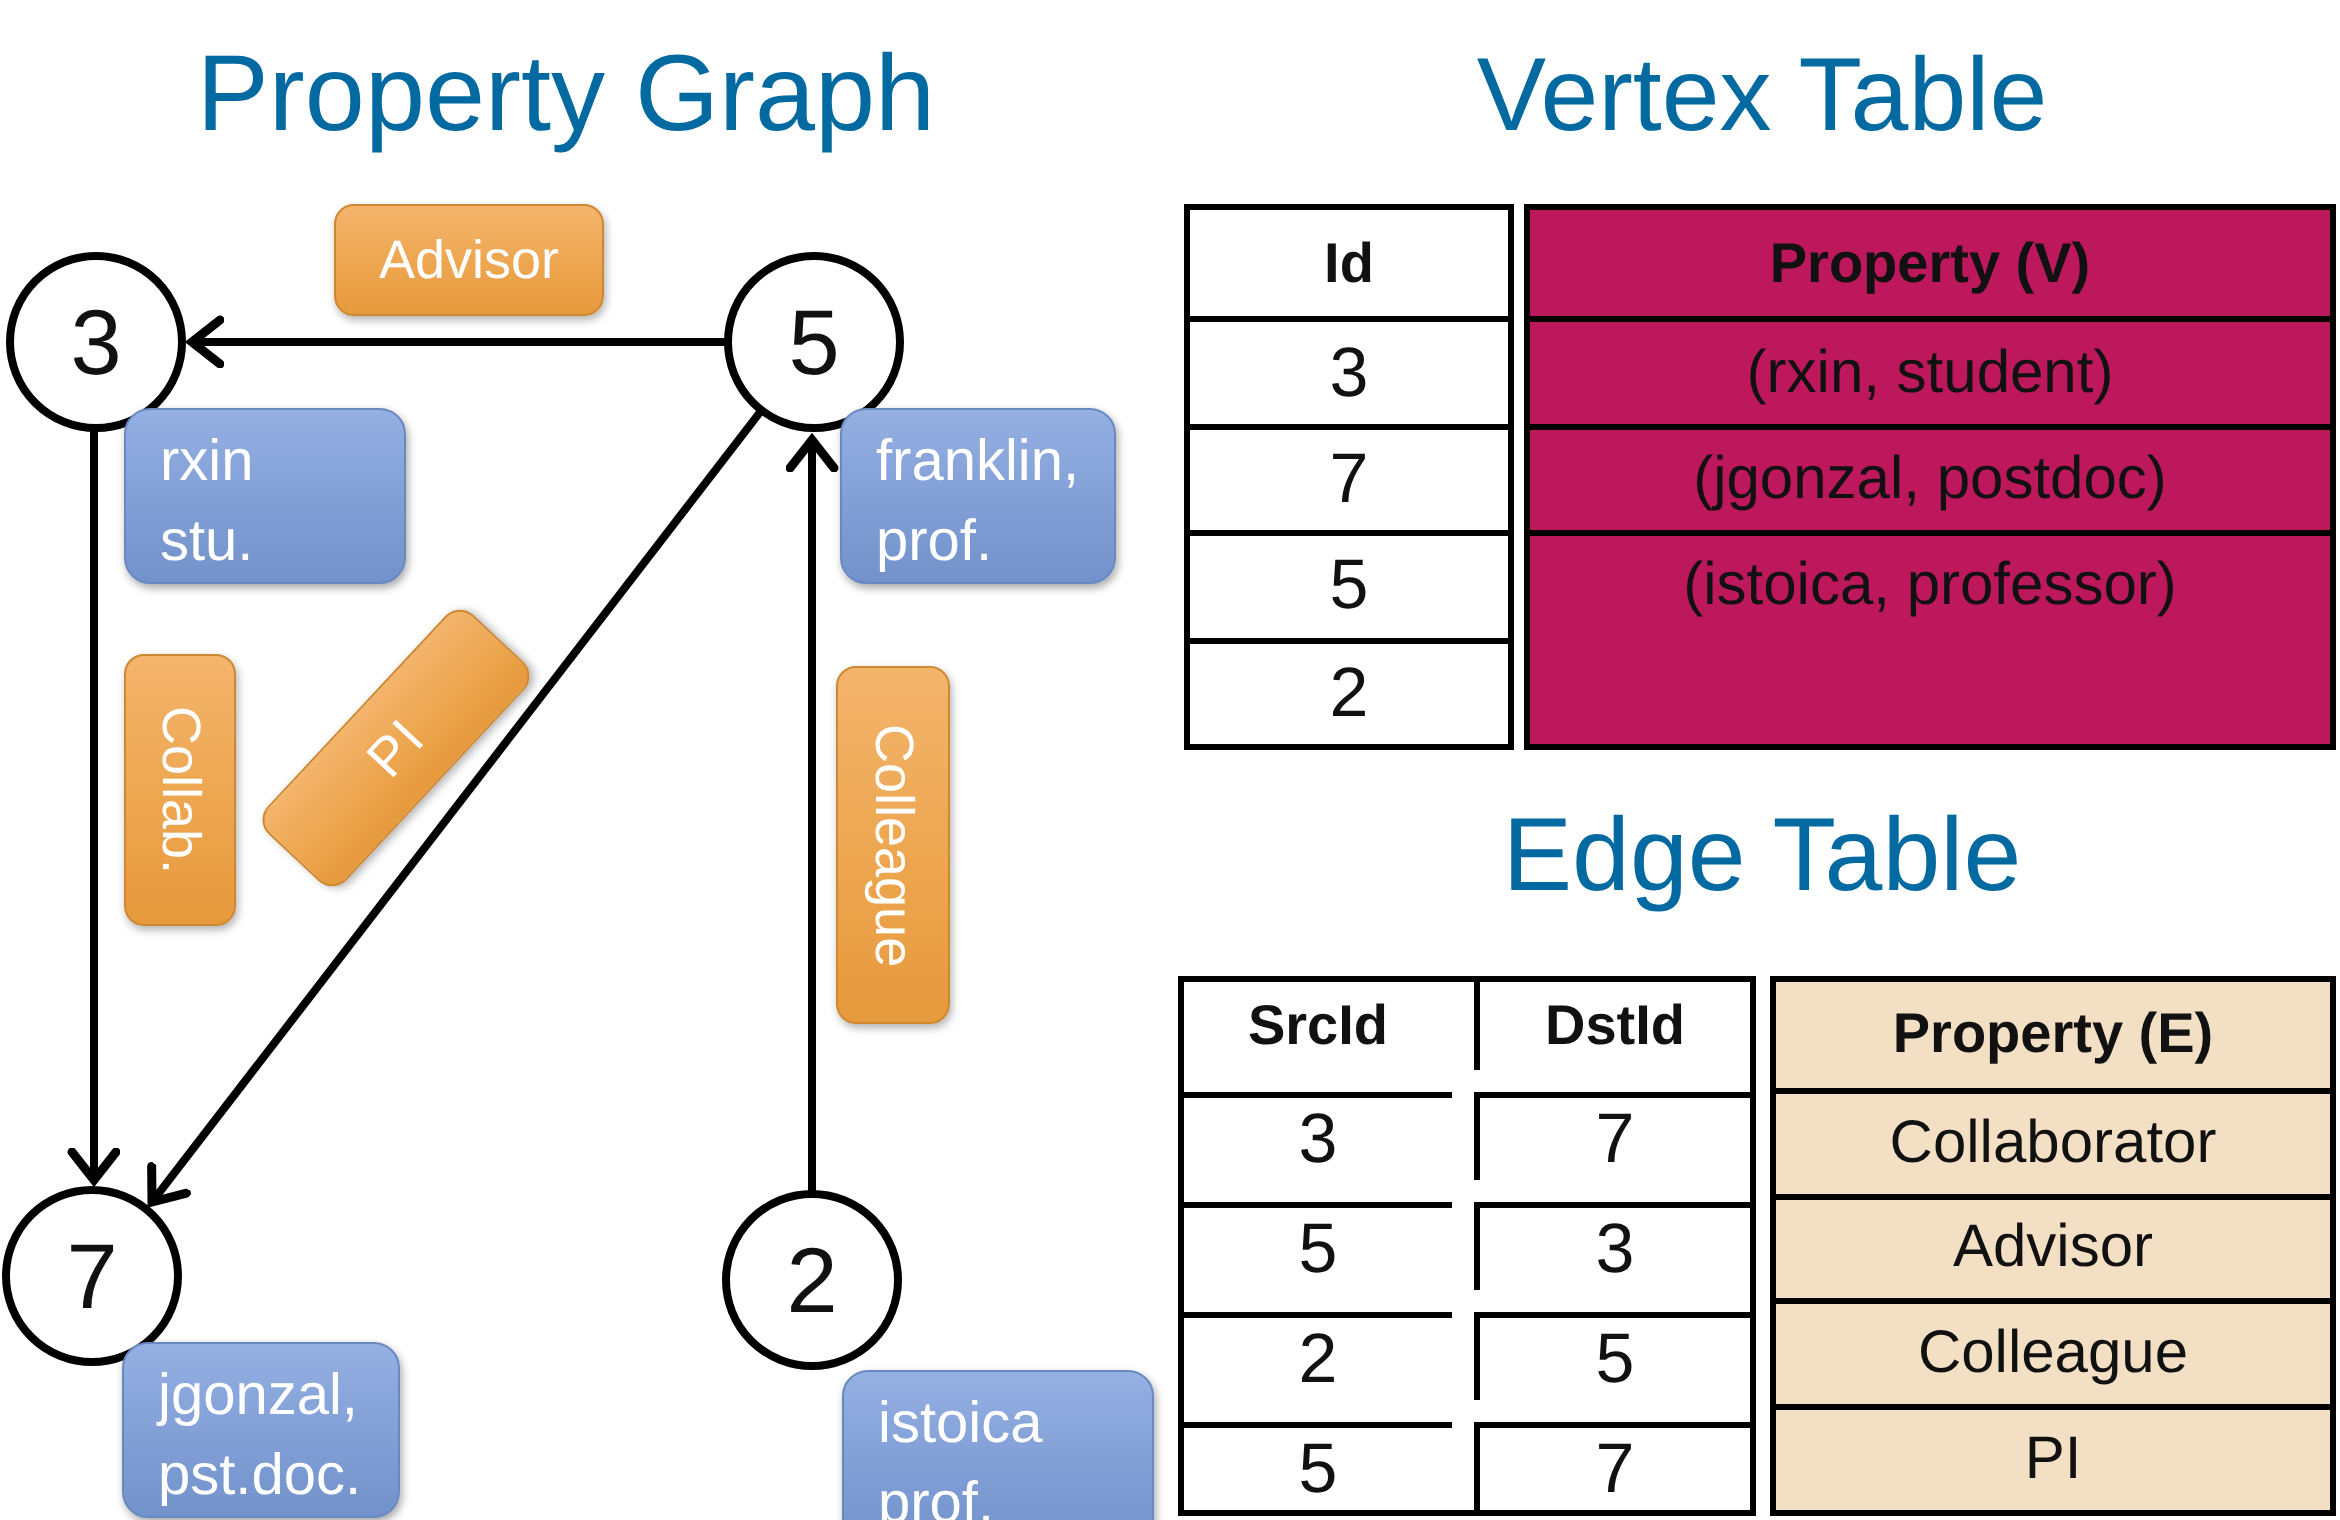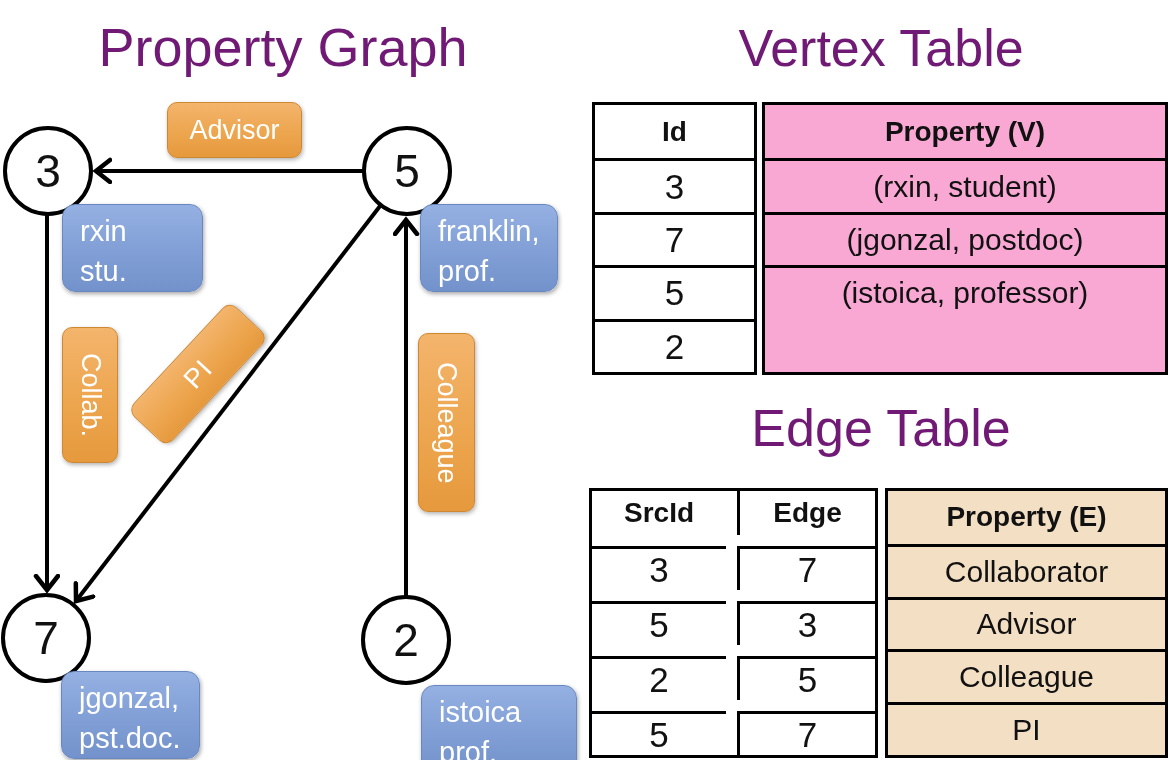--- a/index.html
+++ b/index.html
@@ -2,21 +2,21 @@
 <html><head>
 <meta charset="utf-8">
 <style>
   html,body{margin:0;padding:0;background:#fff;}
   .stage{
     position:relative;width:1170px;height:760px;background:#fff;overflow:hidden;
     font-family:"Liberation Sans","DejaVu Sans",sans-serif;color:#111;
   }
   
   .big-title{
-    position:absolute;text-align:center;font-weight:300;color:#701a75;
+    position:absolute;text-align:center;font-weight:300;color:#0369a1;
     letter-spacing:0px;white-space:nowrap;
   }
   #g-title{left:0;width:566px;top:16px;font-size:54px;}
   #vt-title{left:592px;width:578px;top:18px;font-size:52px;}
   #et-title{left:592px;width:578px;top:398px;font-size:52px;}
 
   
   svg.edges{position:absolute;left:0;top:0;z-index:1;}
   .vertex{
     position:absolute;width:90px;height:90px;border:4px solid #000;border-radius:50%;
@@ -45,21 +45,21 @@
   }
   .tbl.two{grid-template-columns:134px 1fr;}
   .cell{
     display:flex;align-items:center;justify-content:center;text-align:center;
     border-top:3px solid #000;font-size:30px;color:#111;padding:0 4px;white-space:nowrap;
   }
   .cell.nt{border-top:none;}
   .cell.bl{border-left:3px solid #000;}
   .cell.head{font-weight:bold;font-size:28px;}
   .cell.num{font-size:35px;font-weight:300;}
-  .bluebg{background:#f9a8d4;}
+  .bluebg{background:#be185d;}
   .tanbg{background:#f3dfc4;}
   #vt-id{left:592px;top:102px;width:165px;height:273px;}
   #vt-prop{left:762px;top:102px;width:406px;height:273px;}
   #et-left{left:589px;top:488px;width:289px;height:270px;gap:11px;}
   #et-prop{left:885px;top:488px;width:283px;height:270px;}
 </style>
 </head>
 <body>
 
 <div class="stage">
@@ -135,21 +135,21 @@
     <div class="cell head nt">Property (V)</div>
     <div class="cell">(rxin, student)</div>
     <div class="cell">(jgonzal, postdoc)</div>
     <div class="cell">(istoica, professor)</div>
   </div>
 
   <div id="et-title" class="big-title">Edge Table</div>
 
   <div id="et-left" class="tbl two">
     <div class="cell head nt">SrcId</div>
-    <div class="cell head nt bl">Edge</div>
+    <div class="cell head nt bl">DstId</div>
     <div class="cell num">3</div>
     <div class="cell num bl">7</div>
     <div class="cell num">5</div>
     <div class="cell num bl">3</div>
     <div class="cell num">2</div>
     <div class="cell num bl">5</div>
     <div class="cell num">5</div>
     <div class="cell num bl">7</div>
   </div>
 

